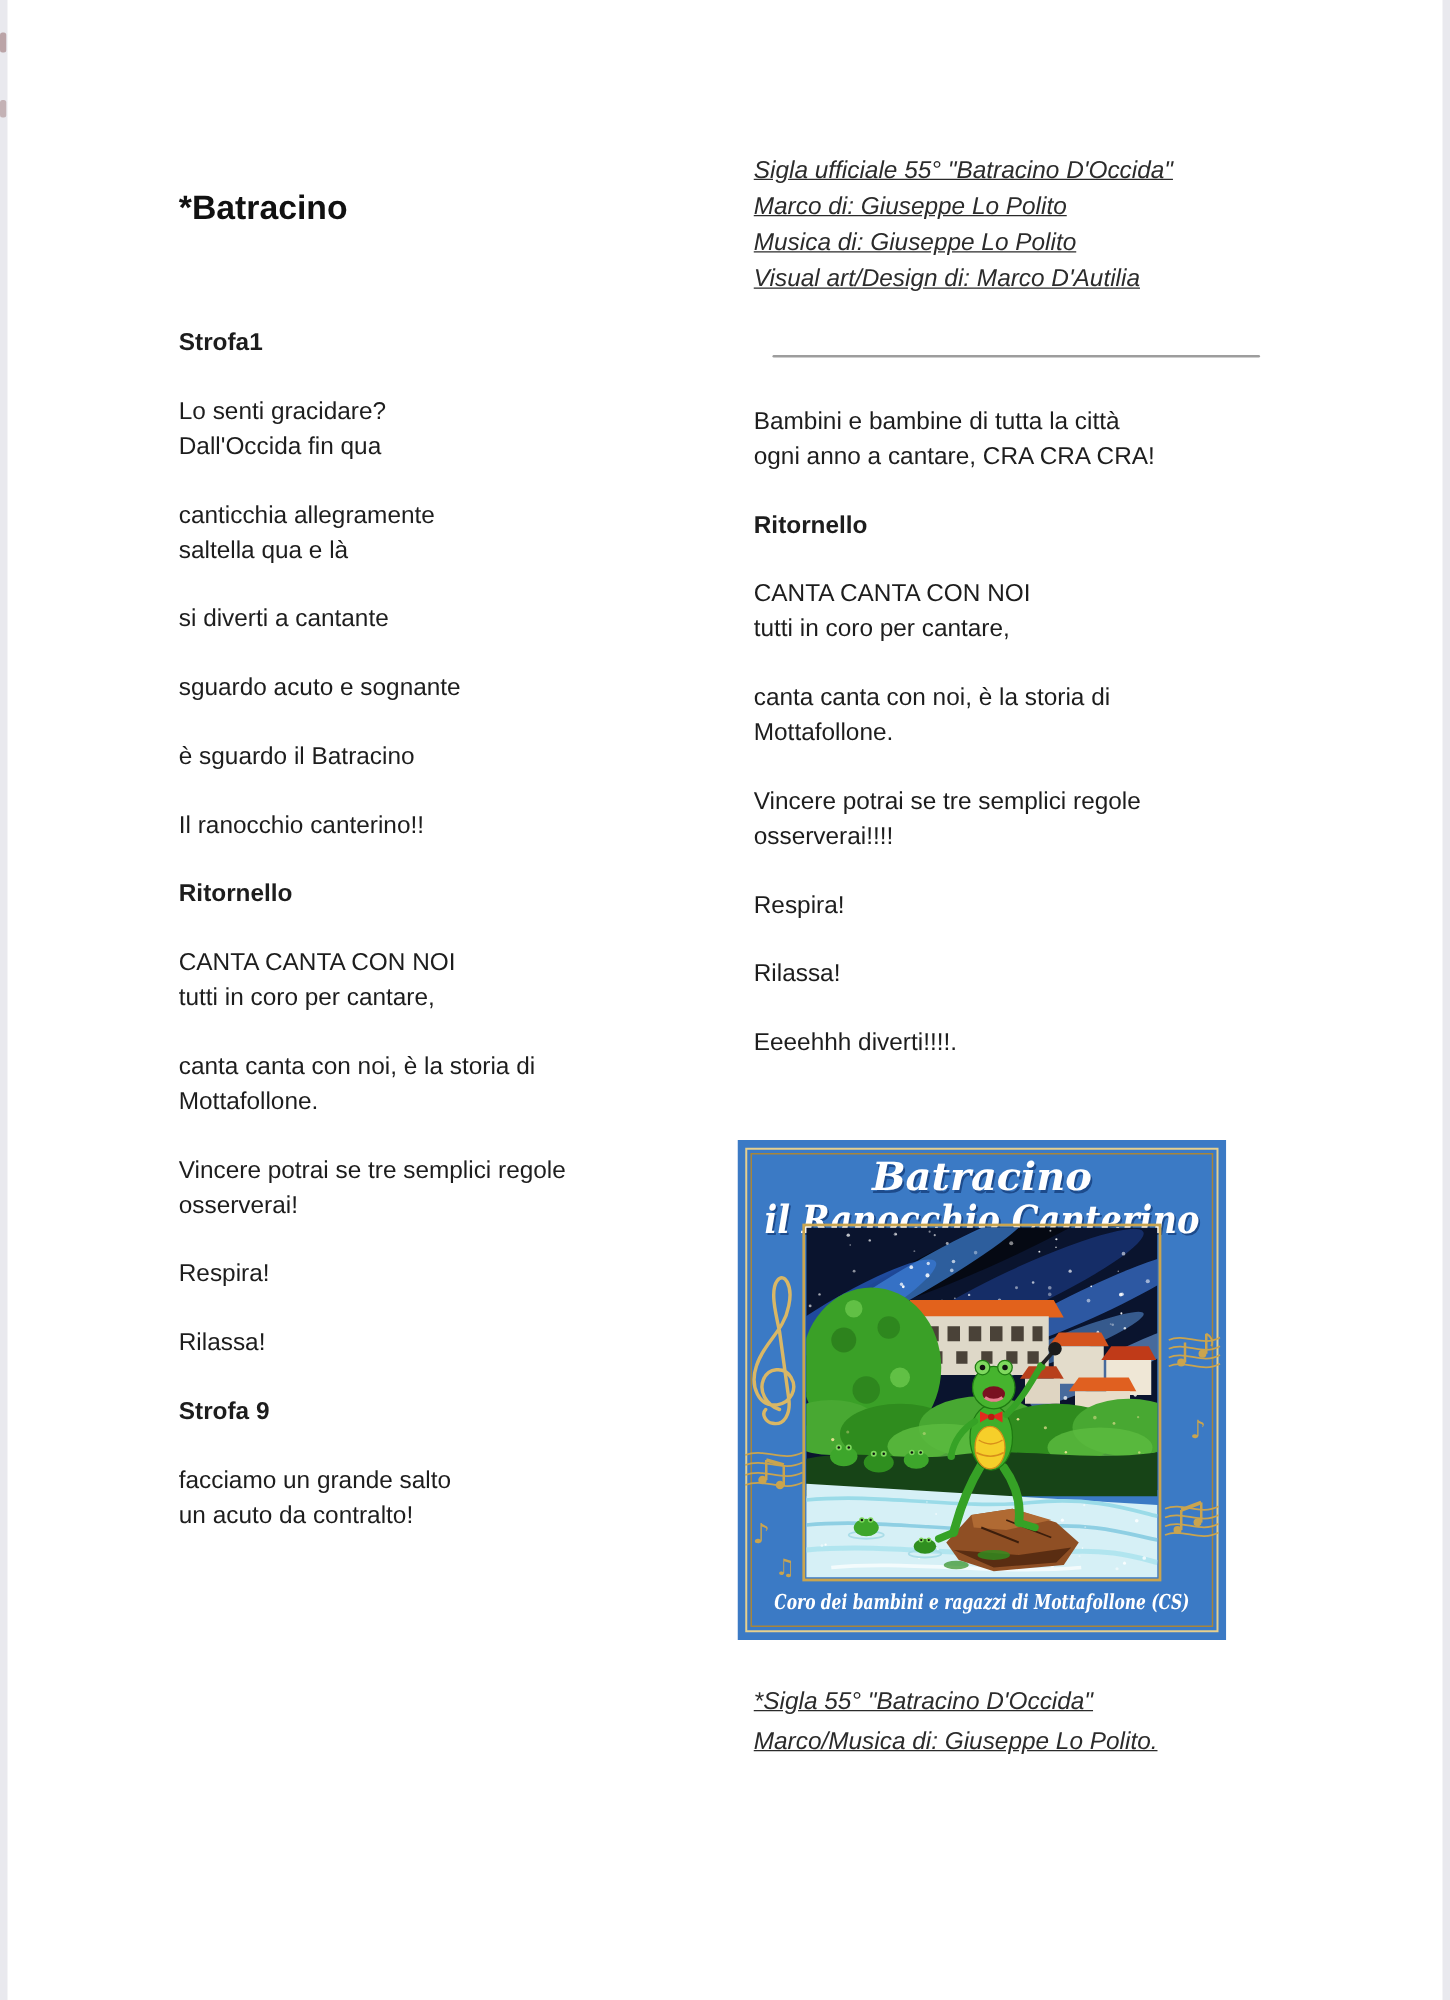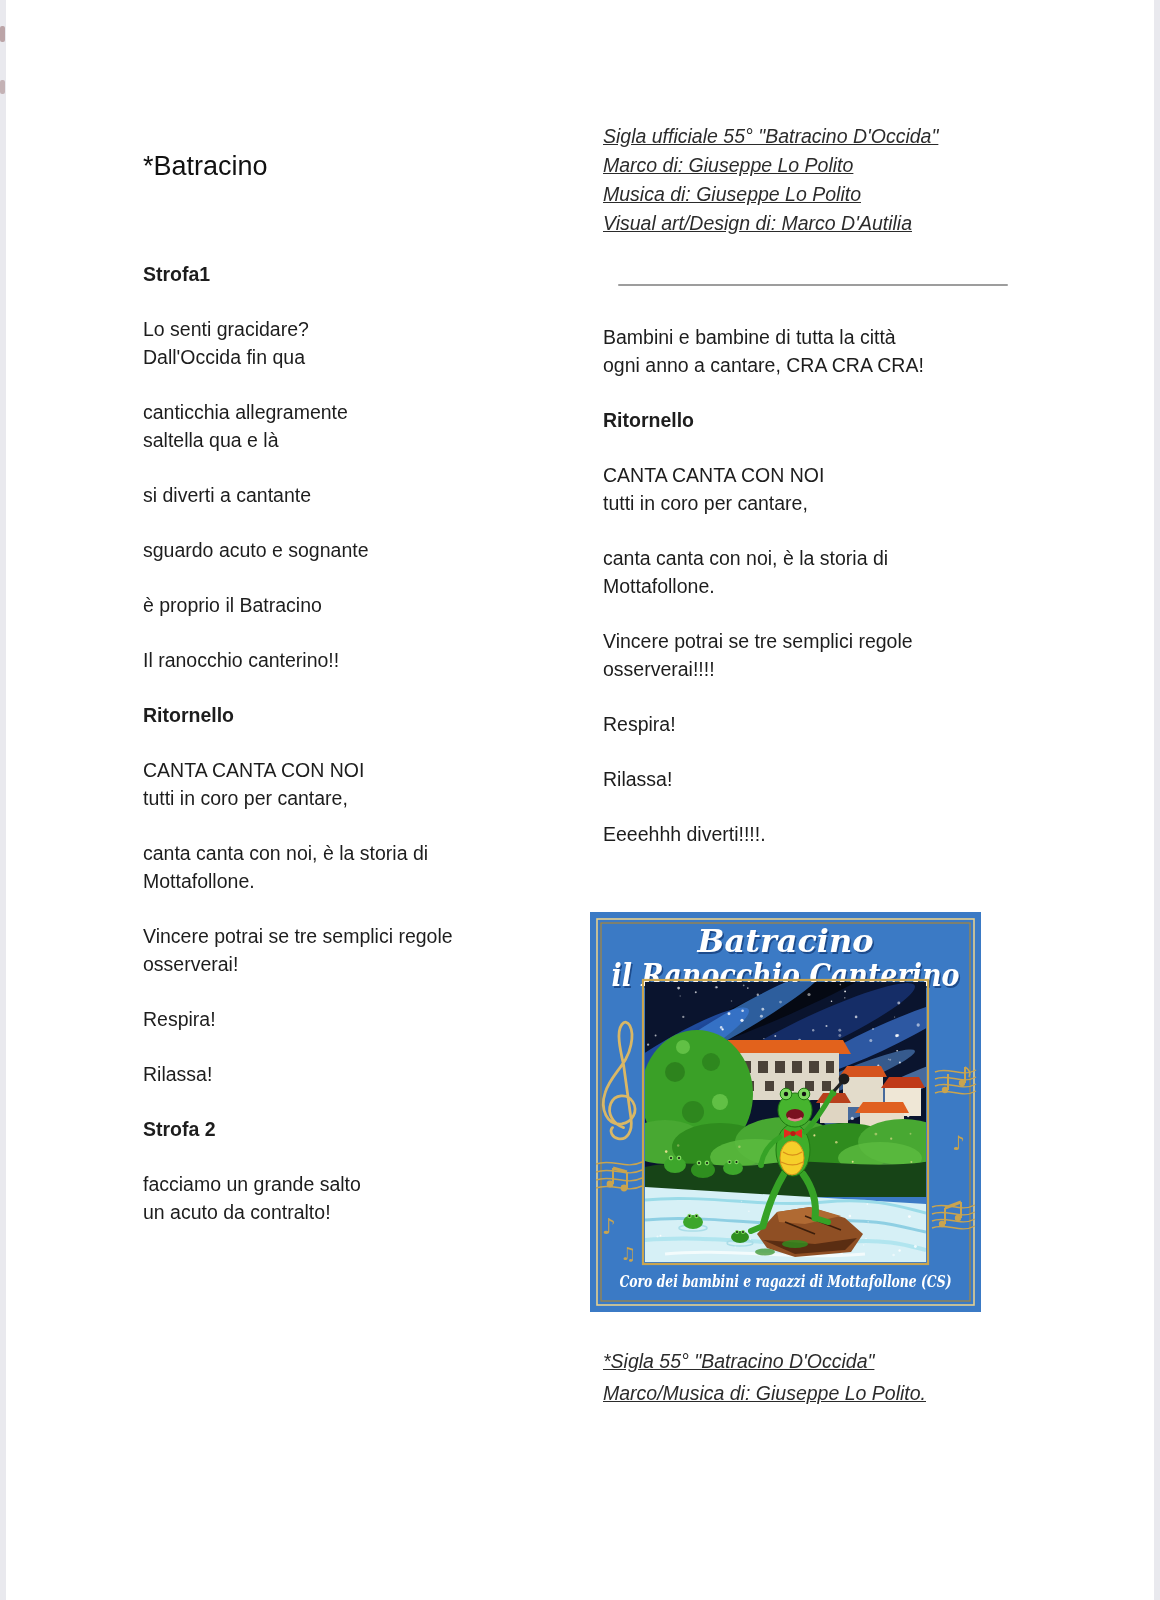--- a/index.html
+++ b/index.html
@@ -4,21 +4,21 @@
 <style>
   html,body{margin:0;padding:0;background:#ffffff;}
   .page{position:relative;width:1160px;height:1600px;background:#ffffff;
         font-family:"Liberation Sans",sans-serif;color:#1d1d1d;overflow:hidden;}
   .edge{position:absolute;top:0;bottom:0;width:6px;background:#e9e9ee;}
   .edge.left{left:0;} .edge.right{right:0;}
   .mark{position:absolute;left:0;width:5px;border-radius:2px;background:#8d5f5f;}
   .col{position:absolute;}
   #left-col{left:143px;top:144px;width:470px;}
   #right-col{left:603px;top:122px;width:430px;}
-  .title{font-size:27px;font-weight:normal;line-height:44px;margin:0 0 72px 0;color:#111;}
+  .title{font-size:27px;font-weight:bold;line-height:44px;margin:0 0 72px 0;color:#111;}
   .blk{font-size:19.5px;line-height:28px;margin:0 0 27px 0;}
   .bold{font-weight:bold;}
   .credits p{font-size:19.5px;font-style:italic;line-height:29px;margin:0;
              text-decoration:underline;color:#2b2b2b;}
   .divider{height:2px;background:#9d9d9d;width:390px;margin:46px 0 37px 15px;border-radius:1px;}
   #footer{left:603px;top:1346px;}
   #footer p{font-size:19.5px;font-style:italic;line-height:31.5px;margin:0;
             text-decoration:underline;color:#2b2b2b;}
   .cover{position:absolute;left:590px;top:912px;width:391px;height:456px;}
   .cover svg{display:block;}
@@ -34,29 +34,29 @@
   <div class="mark" style="top:80px;height:14px;opacity:.4;"></div>
 
   <div class="col" id="left-col">
     <h1 class="title"><span>*Batracino</span><br></h1>
     <div id="left-blocks">
         <p class="blk bold">Strofa1</p>
         <p class="blk">Lo senti gracidare?<br>Dall'Occida fin qua</p>
         <p class="blk">canticchia allegramente<br>saltella qua e là</p>
         <p class="blk">si diverti a cantante</p>
         <p class="blk">sguardo acuto e sognante</p>
-        <p class="blk">è proprio il Batracino</p>
+        <p class="blk">è sguardo il Batracino</p>
         <p class="blk">Il ranocchio canterino!!</p>
         <p class="blk bold">Ritornello</p>
         <p class="blk">CANTA CANTA CON NOI<br>tutti in coro per cantare,</p>
         <p class="blk">canta canta con noi, è la storia di<br>Mottafollone.</p>
         <p class="blk">Vincere potrai se tre semplici regole<br>osserverai!</p>
         <p class="blk">Respira!</p>
         <p class="blk">Rilassa!</p>
-        <p class="blk bold">Strofa 2</p>
+        <p class="blk bold">Strofa 9</p>
         <p class="blk">facciamo un grande salto<br>un acuto da contralto!</p>
       </div>
   </div>
 
   <div class="col" id="right-col">
     <div class="credits" id="credits">
         <p>Sigla ufficiale 55° "Batracino D'Occida"</p>
         <p>Marco di: Giuseppe Lo Polito</p>
         <p>Musica di: Giuseppe Lo Polito</p>
         <p>Visual art/Design di: Marco D'Autilia</p>

